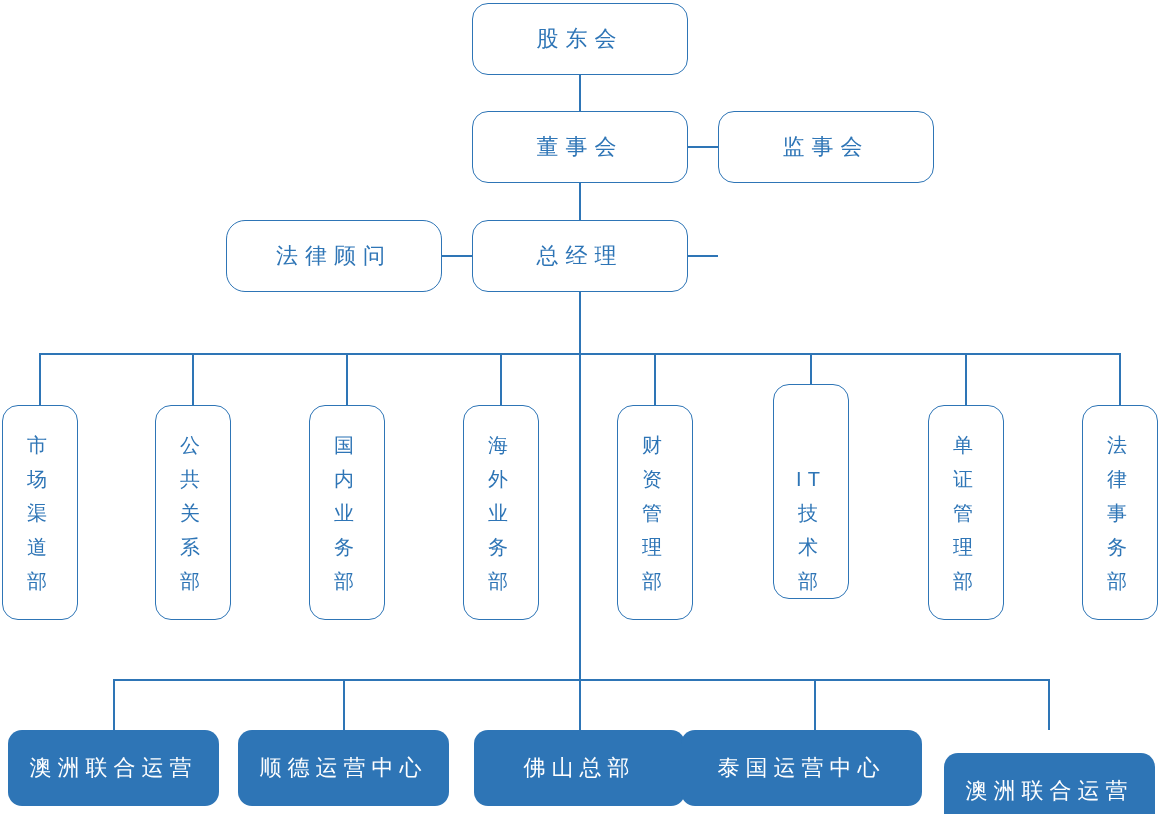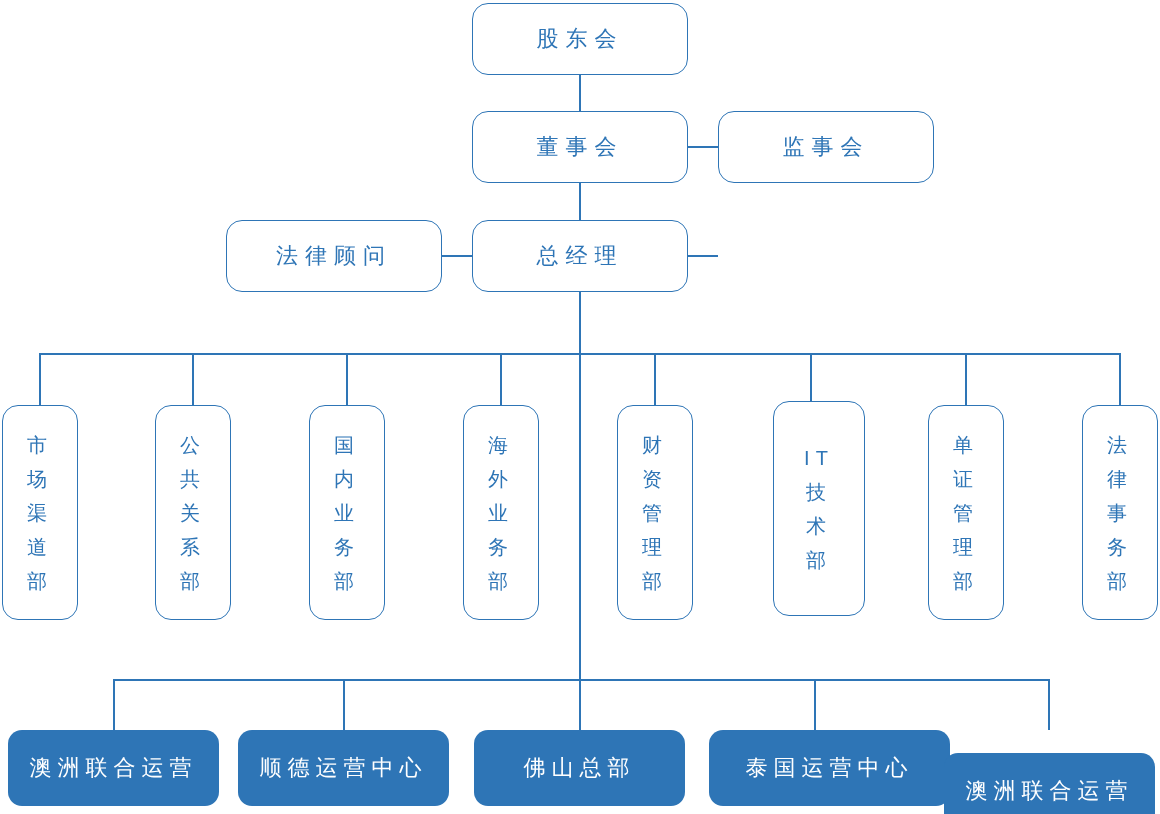--- a/index.html
+++ b/index.html
@@ -51,21 +51,21 @@
   <div class="node" style="left:472px; top:111px; width:216px; height:72px;">
     <span class="lbl">董事会</span>
   </div>
   <div class="connector" style="left:688px; top:146px; width:30px; height:1.5px;"></div>
   <div class="node" style="left:718px; top:111px; width:216px; height:72px;">
     <span class="lbl">监事会</span>
   </div>
 
   <div class="connector" style="left:579px; top:183px; width:1.5px; height:37px;"></div>
 
-  <div class="node" style="left:226px; top:220px; width:216px; height:72px;">
+  <div class="node" style="left:226px; top:220px; width:216px; height:72px;border-radius:19px;">
     <span class="lbl">法律顾问</span>
   </div>
   <div class="connector" style="left:442px; top:255px; width:30px; height:1.5px;"></div>
   <div class="node" style="left:472px; top:220px; width:216px; height:72px;">
     <span class="lbl">总经理</span>
   </div>
   <div class="connector" style="left:688px; top:255px; width:30px; height:1.5px;"></div>
 
   <div class="connector" style="left:579px; top:292px; width:1.5px; height:438px;"></div>
 
@@ -107,21 +107,21 @@
 务
 部</span>
   </div>
   <div class="node dept" style="left:617px; top:405px; width:76px; height:215px;">
     <span class="lbl">财
 资
 管
 理
 部</span>
   </div>
-  <div class="node dept" style="left:773px; top:401px; width:92px; height:215px;">
+  <div class="node dept" style="left:773px; top:384px; width:76px; height:215px;align-items:flex-end;">
     <span class="lbl">IT
 技
 术
 部</span>
   </div>
   <div class="node dept" style="left:928px; top:405px; width:76px; height:215px;">
     <span class="lbl">单
 证
 管
 理
@@ -143,20 +143,20 @@
 
   <div class="node center-node" style="left:8px; top:730px; width:211px; height:76px;">
     <span class="lbl">澳洲联合运营</span>
   </div>
   <div class="node center-node" style="left:238px; top:730px; width:211px; height:76px;">
     <span class="lbl">顺德运营中心</span>
   </div>
   <div class="node center-node" style="left:474px; top:730px; width:211px; height:76px;">
     <span class="lbl">佛山总部</span>
   </div>
-  <div class="node center-node" style="left:709px; top:730px; width:241px; height:76px;">
+  <div class="node center-node" style="left:681px; top:730px; width:241px; height:76px;">
     <span class="lbl">泰国运营中心</span>
   </div>
   <div class="node center-node" style="left:944px; top:730px; width:211px; height:76px;margin-top:23px;">
     <span class="lbl">澳洲联合运营</span>
   </div>
 
 </div>
 
 </body></html>

